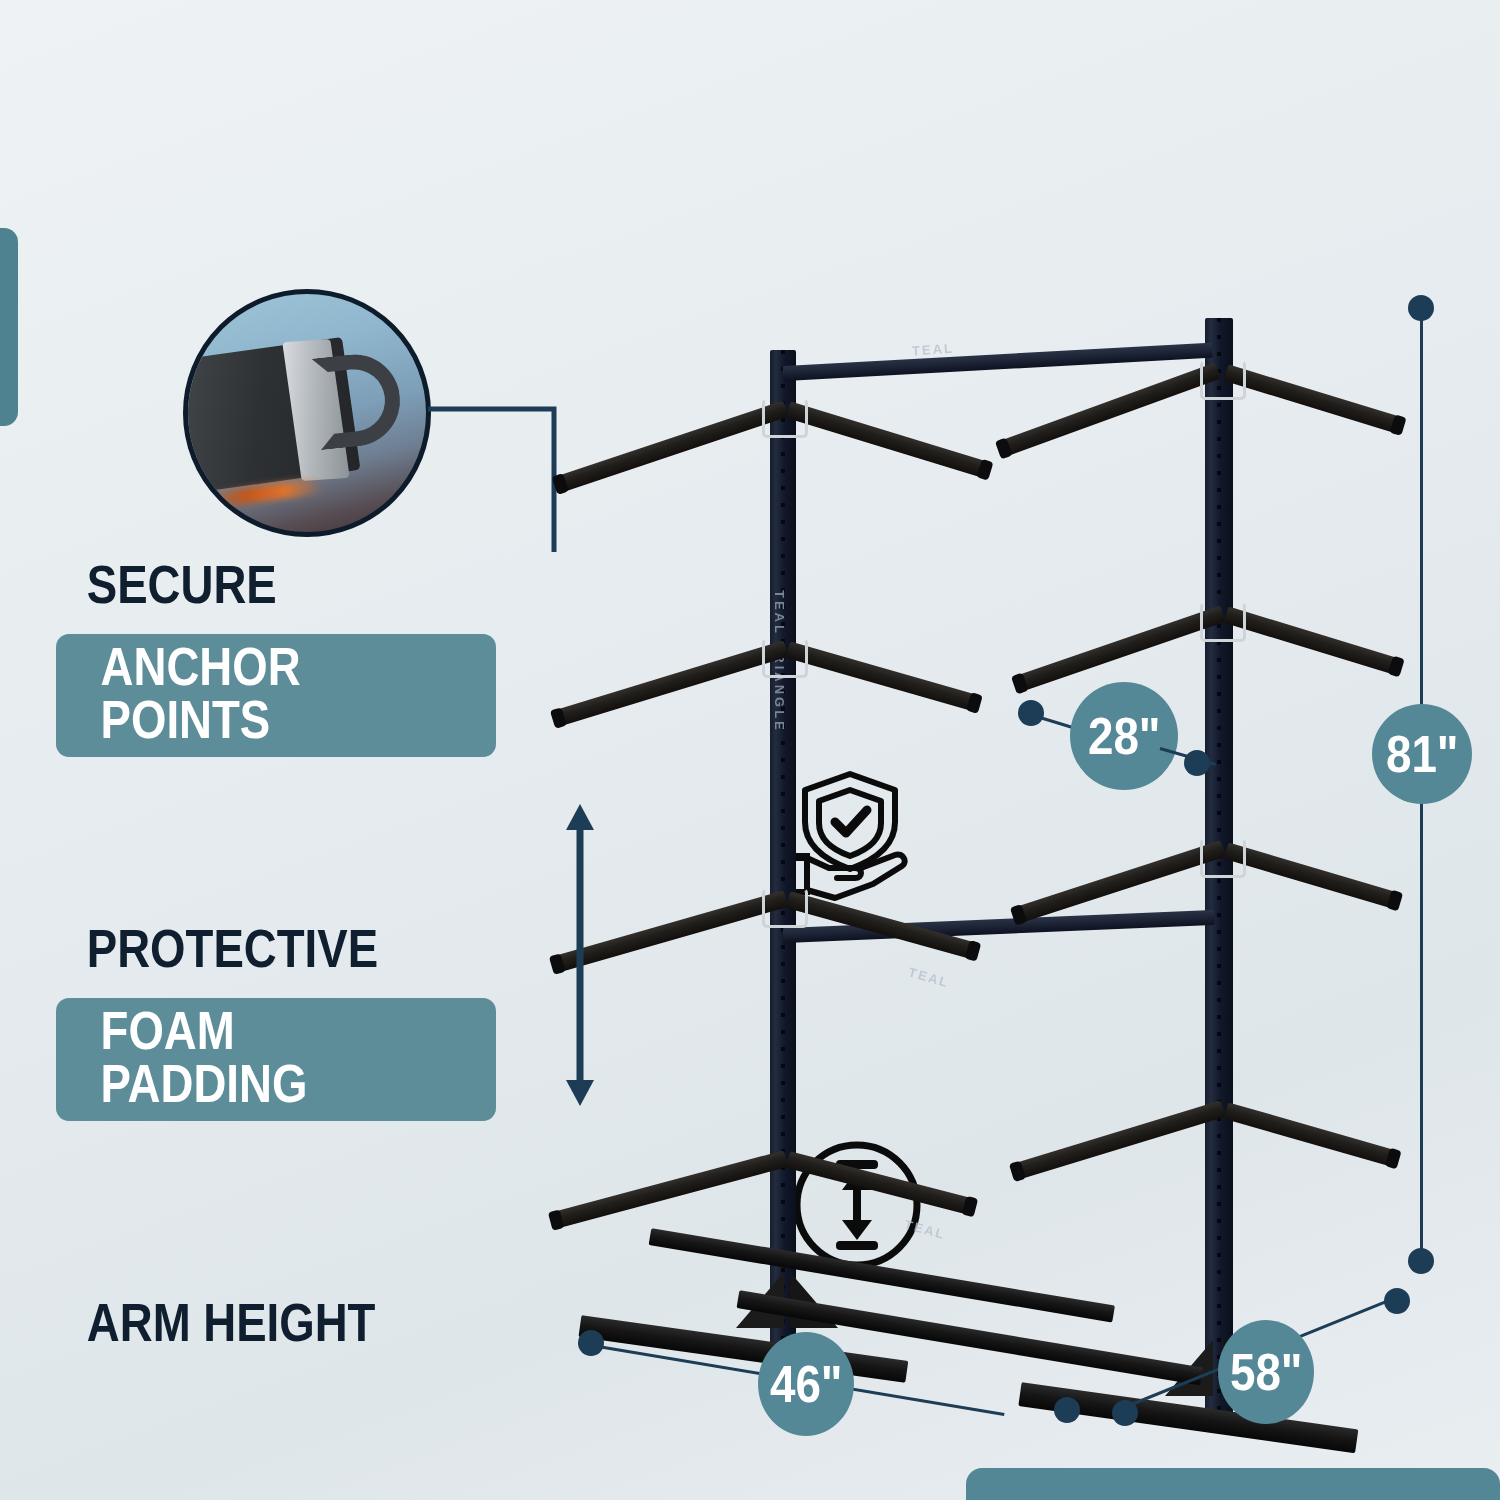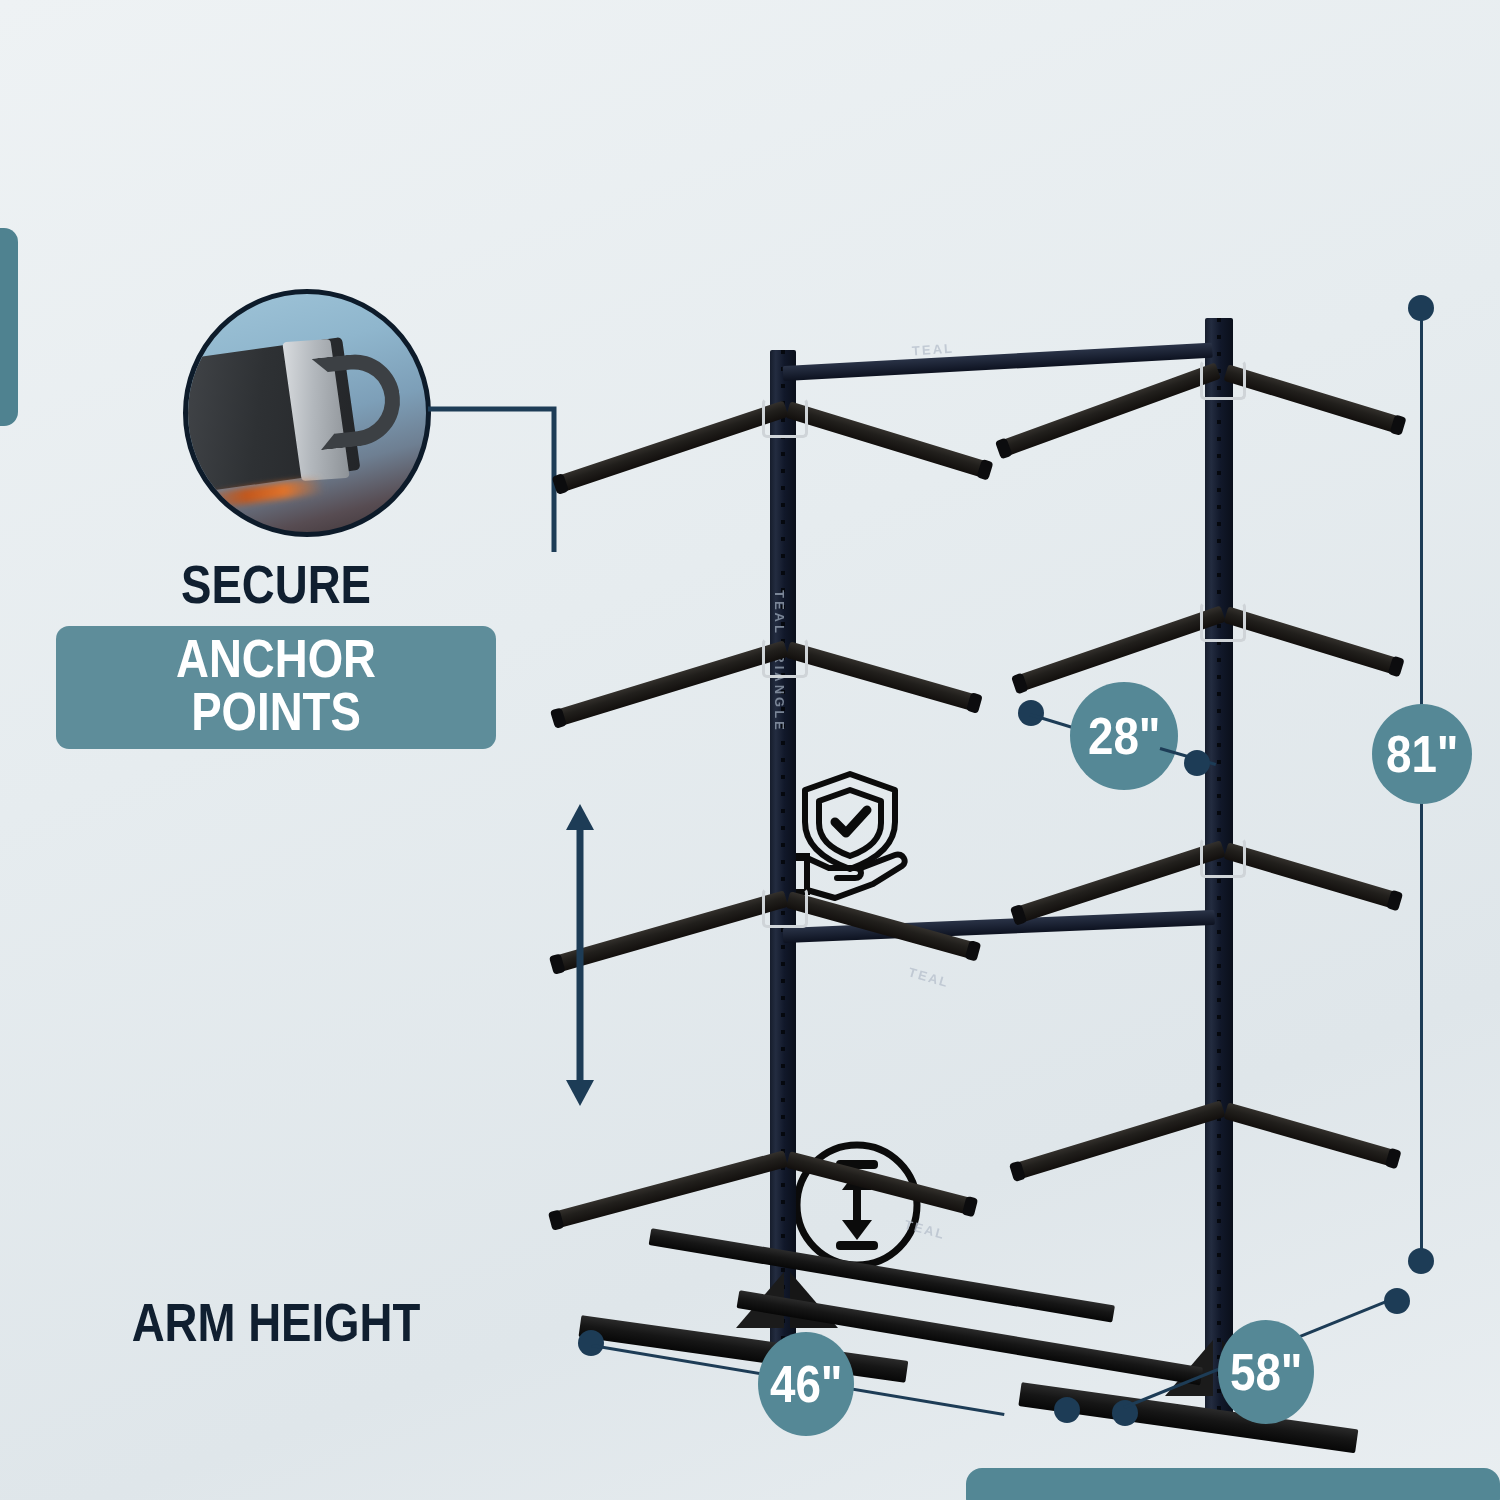--- a/index.html
+++ b/index.html
@@ -76,38 +76,38 @@
     transform-origin: left top;
     width: 740px;
     font-family: "Liberation Sans Narrow", "Liberation Sans", sans-serif;
   }
 
   
   .feature {
     position: absolute;
     width: 440px;
     left: 56px;
-    text-align: center;
+    text-align: left;
   }
   .feature-title {
     font-size: 53px;
     font-weight: bold;
     color: #101f30;
     letter-spacing: 0px;
     transform: scaleX(0.86);
     line-height: 1.0;
     margin: 0;
     font-family: "Liberation Sans Narrow", "Liberation Sans", sans-serif;
   }
   .feature-badge {
     display: inline-block;
     background: #5e8d9a;
     border-radius: 13px;
     padding: 6px 16px 11px 16px;
-    margin-top: 15px;
+    margin-top: 23px;
   }
   .feature-badge-text {
     font-size: 53px;
     font-weight: bold;
     color: #ffffff;
     display: block;
     transform: scaleX(0.86);
     line-height: 1.0;
     font-family: "Liberation Sans Narrow", "Liberation Sans", sans-serif;
   }
@@ -327,20 +327,26 @@
 
   <svg class="feature-icon" style="top:766px; width:150px; height:135px; left:203px;" viewBox="0 0 150 135">
     <path d="M73 8 L118 24 L118 56 C118 80 98 94 73 103 C48 94 28 80 28 56 L28 24 Z" fill="none" stroke="#0b0b0b" stroke-width="6" stroke-linejoin="round"></path>
     <path d="M73 24 L104 35 L104 57 C104 74 90 84 73 90 C56 84 42 74 42 57 L42 35 Z" fill="none" stroke="#0b0b0b" stroke-width="6" stroke-linejoin="round"></path>
     <path d="M58 56 L69 67 L90 44" fill="none" stroke="#0b0b0b" stroke-width="9" stroke-linecap="round" stroke-linejoin="round"></path>
     <path d="M6 92 L30 92 L52 102 L78 102 C86 102 86 112 78 112 L60 112" fill="none" stroke="#0b0b0b" stroke-width="6" stroke-linejoin="round" stroke-linecap="round"></path>
     <path d="M30 92 L30 124 L58 132 L96 118 L125 100 C131 96 126 86 118 89 L84 102" fill="none" stroke="#0b0b0b" stroke-width="6" stroke-linejoin="round" stroke-linecap="round"></path>
     <rect x="4" y="90" width="26" height="36" fill="none" stroke="#0b0b0b" stroke-width="6"></rect>
   </svg>
 
+  <div class="feature" style="top:922px;">
+    <div class="feature-title">PROTECTIVE</div>
+    <div class="feature-badge">
+      <span class="feature-badge-text">FOAM PADDING</span>
+    </div>
+  </div>
 
   <svg class="feature-icon" style="top:1140px; width:130px; height:130px; left:213px;" viewBox="0 0 130 130">
     <circle cx="65" cy="65" r="60" fill="none" stroke="#0b0b0b" stroke-width="7"></circle>
     <rect x="44" y="20" width="42" height="9" rx="4" fill="#0b0b0b"></rect>
     <rect x="44" y="101" width="42" height="9" rx="4" fill="#0b0b0b"></rect>
     <rect x="61" y="36" width="8" height="58" fill="#0b0b0b"></rect>
     <path d="M65 30 L80 50 L50 50 Z" fill="#0b0b0b"></path>
     <path d="M65 100 L80 80 L50 80 Z" fill="#0b0b0b"></path>
   </svg>
 

